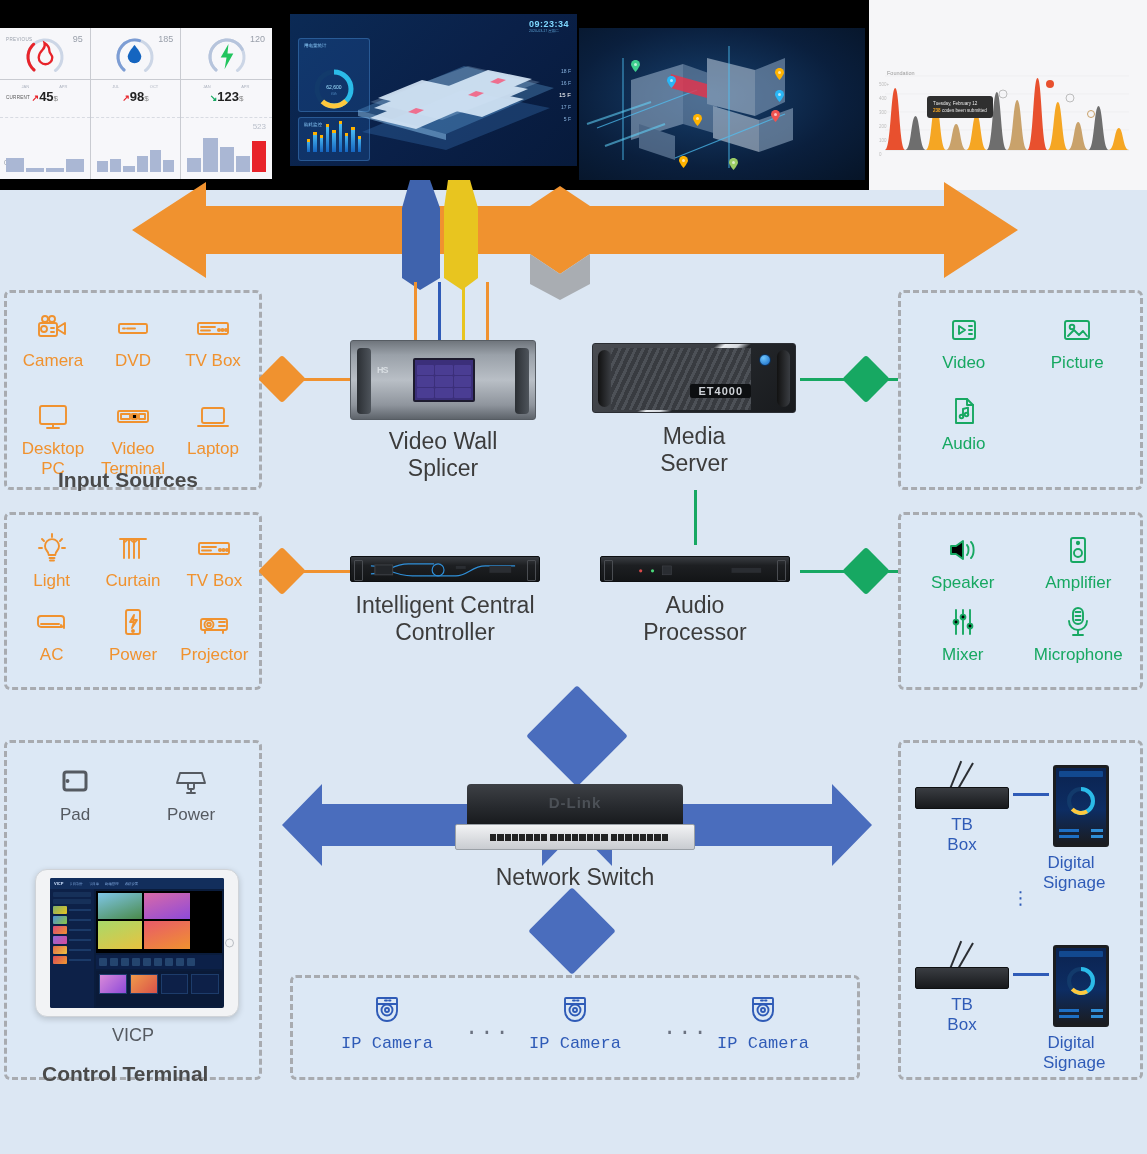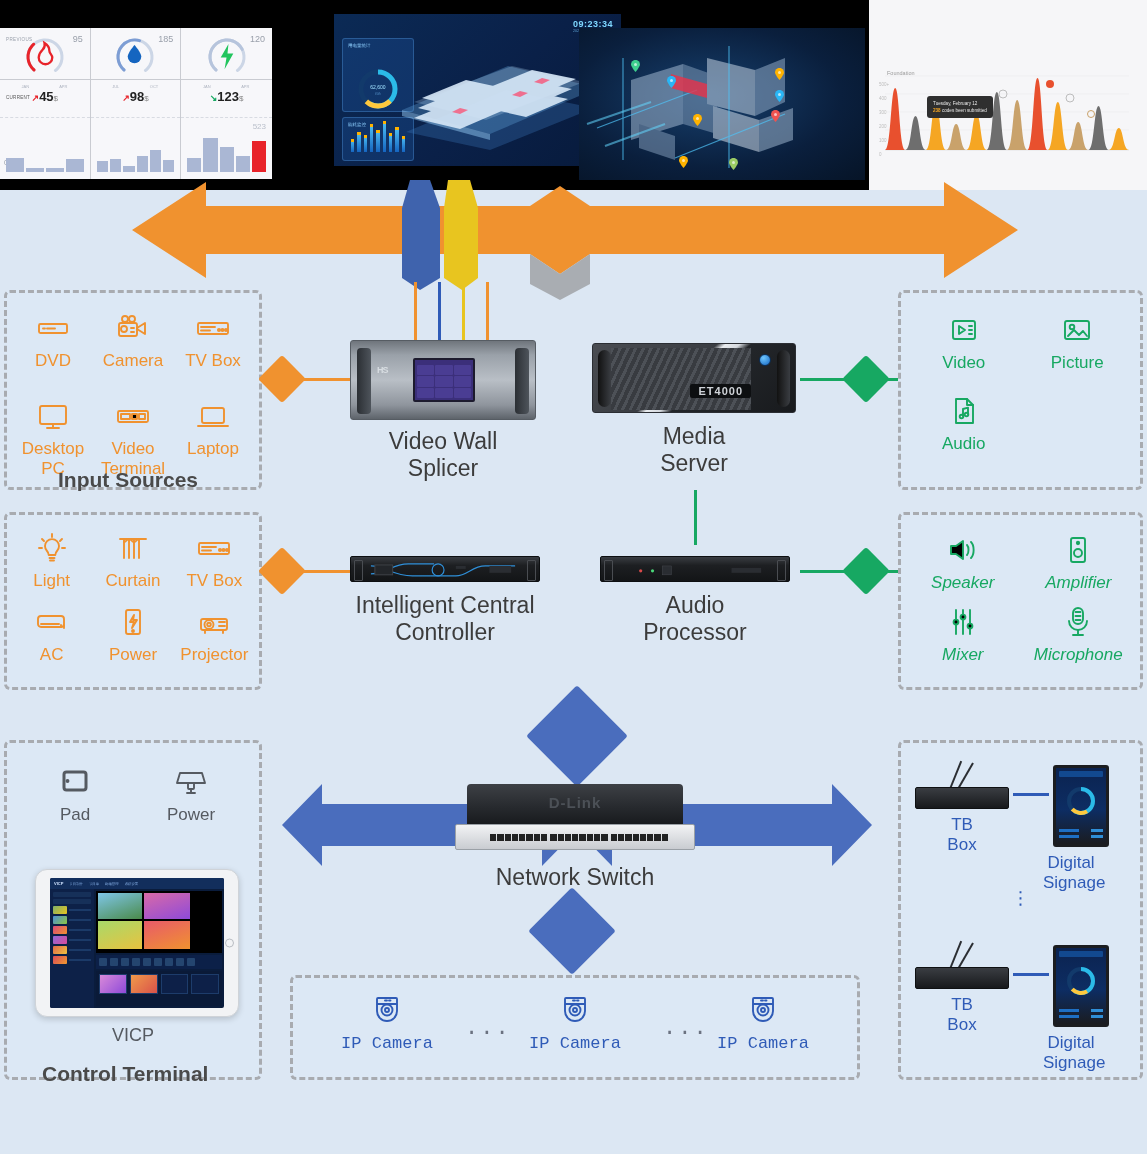--- a/index.html
+++ b/index.html
@@ -36,21 +36,21 @@
   .dash-bars { height: 60px; position: relative; padding: 0 5px;}
   .barrow { position:absolute; bottom: 6px; left:6px; right:6px; height: 36px; display:flex; align-items:flex-end; gap:2px;}
   .barrow i { flex:1; background:#aab7d4; display:block; }
   .barrow i.hot { background:#e8232a; }
   .dash-zero { position:absolute; left:4px; bottom:12px; font-size:7px; color:#9aa0ab;}
   .dash-tick { position:absolute; top:4px; font-size:4px; color:#aeb4c0; }
   .dash-523 { position:absolute; right:6px; top:4px; font-size:8px; color:#b9bfca;}
 
   
   #screen-datacenter { left: 290px; top: 14px; width: 287px; height: 152px;
-    background: linear-gradient(135deg,#0b2a55 0%,#0a2048 55%,#071a3b 100%); margin-left: 44px; }
+    background: linear-gradient(135deg,#0b2a55 0%,#0a2048 55%,#071a3b 100%); }
   #screen-city { left: 579px; top: 28px; width: 286px; height: 152px;
     background: radial-gradient(ellipse at 45% 45%, #17406e 0%, #0a1f3d 60%, #061427 100%); }
   #screen-foundation { left: 869px; top: 0px; width: 278px; height: 190px; background: #f6f6f8; }
 
   .dc-clock { position:absolute; right:8px; top:5px; color:#7fd8ff; font-size:9px; font-weight:bold; letter-spacing:.5px;}
   .dc-clock small { display:block; font-size:3.6px; color:#5c9fd0; font-weight:normal; letter-spacing:0; }
   .dc-card { position:absolute; background:rgba(24,74,140,.45); border:1px solid rgba(90,160,230,.35); border-radius:3px;}
   .dc-card h5 { font-size:4.5px; color:#8fd0ff; padding:4px 5px; font-weight:normal;}
   .dc-legend { position:absolute; right:6px; top:48px; text-align:right;}
   .dc-legend div { font-size:5px; color:#8ab4e0; margin:6px 0;}
@@ -529,42 +529,42 @@
   <svg class="bigarrow" style="left:400px;top:180px;" width="90" height="110" viewBox="0 0 90 110">
     <path d="M10 0 L30 0 L40 28 L40 98 L20 110 L2 98 L2 28 Z" fill="#3f63ad"></path>
     <path d="M48 0 L70 0 L78 28 L78 98 L62 110 L44 98 L44 28 Z" fill="#e8c51f"></path>
   </svg>
 
   <div class="panel" id="panel-input" style="left:4px;top:290px;width:258px;height:200px;">
     <div class="dev-grid" id="grid-input" style="grid-template-columns:repeat(3,1fr);grid-template-rows:repeat(2,1fr);padding:14px 6px 4px;">
     <div class="dev orange">
       <span class="ic">
             <svg width="34" height="34" viewBox="0 0 34 34" stroke-width="1.9" stroke-linecap="round" stroke-linejoin="round">
-              <rect x="3" y="13" width="28" height="9" rx="1.5"></rect>
-              <path d="M7 17.5h2M11 17.5h8"></path>
-            </svg>
-          </span>
-      <span class="lb">DVD</span>
-    </div>
-    <div class="dev orange">
-      <span class="ic">
-            <svg width="34" height="34" viewBox="0 0 34 34" stroke-width="1.9" stroke-linecap="round" stroke-linejoin="round">
               <rect x="3" y="12" width="18" height="13" rx="2"></rect>
               <path d="M21 17l8-5v11l-8-5z"></path>
               <circle cx="9" cy="8" r="3"></circle>
               <circle cx="16" cy="8" r="3"></circle>
               <circle cx="8" cy="18" r="3"></circle>
               <path d="M15 17h3M15 21h3"></path>
             </svg>
           </span>
       <span class="lb">Camera</span>
     </div>
     <div class="dev orange">
       <span class="ic">
             <svg width="34" height="34" viewBox="0 0 34 34" stroke-width="1.9" stroke-linecap="round" stroke-linejoin="round">
+              <rect x="3" y="13" width="28" height="9" rx="1.5"></rect>
+              <path d="M7 17.5h2M11 17.5h8"></path>
+            </svg>
+          </span>
+      <span class="lb">DVD</span>
+    </div>
+    <div class="dev orange">
+      <span class="ic">
+            <svg width="34" height="34" viewBox="0 0 34 34" stroke-width="1.9" stroke-linecap="round" stroke-linejoin="round">
               <rect x="2" y="12" width="30" height="11" rx="1.5"></rect>
               <path d="M5 16h14M5 19.5h9"></path>
               <circle cx="23" cy="19" r="1.1"></circle>
               <circle cx="26.5" cy="19" r="1.1"></circle>
               <circle cx="30" cy="19" r="1.1"></circle>
             </svg>
           </span>
       <span class="lb">TV Box</span>
     </div>
     <div class="dev orange">
@@ -700,21 +700,21 @@
               <circle cx="14.5" cy="22.5" r="1.8"></circle>
               <circle cx="19.5" cy="20.5" r="1.8"></circle>
             </svg>
           </span>
       <span class="lb">Audio</span>
     </div>
       </div>
   </div>
 
   <div class="panel" id="panel-audio" style="left:898px;top:512px;width:245px;height:178px;">
-    <div class="dev-grid" id="grid-audio" style="grid-template-columns:repeat(2,1fr);grid-template-rows:repeat(2,1fr);padding:14px 4px;font-style:italic;">
+    <div class="dev-grid" id="grid-audio" style="grid-template-columns:repeat(2,1fr);grid-template-rows:repeat(2,1fr);padding:14px 4px;">
     <div class="dev green">
       <span class="ic">
             <svg width="34" height="34" viewBox="0 0 34 34" stroke-width="1.9" stroke-linecap="round" stroke-linejoin="round">
               <path d="M5 13h5l7-5v18l-7-5H5z" fill="currentColor"></path>
               <path d="M21 12c2 2 2 8 0 10M25 9c3.5 3.5 3.5 12.5 0 16"></path>
             </svg>
           </span>
       <span class="lb">Speaker</span>
     </div>
     <div class="dev green">

